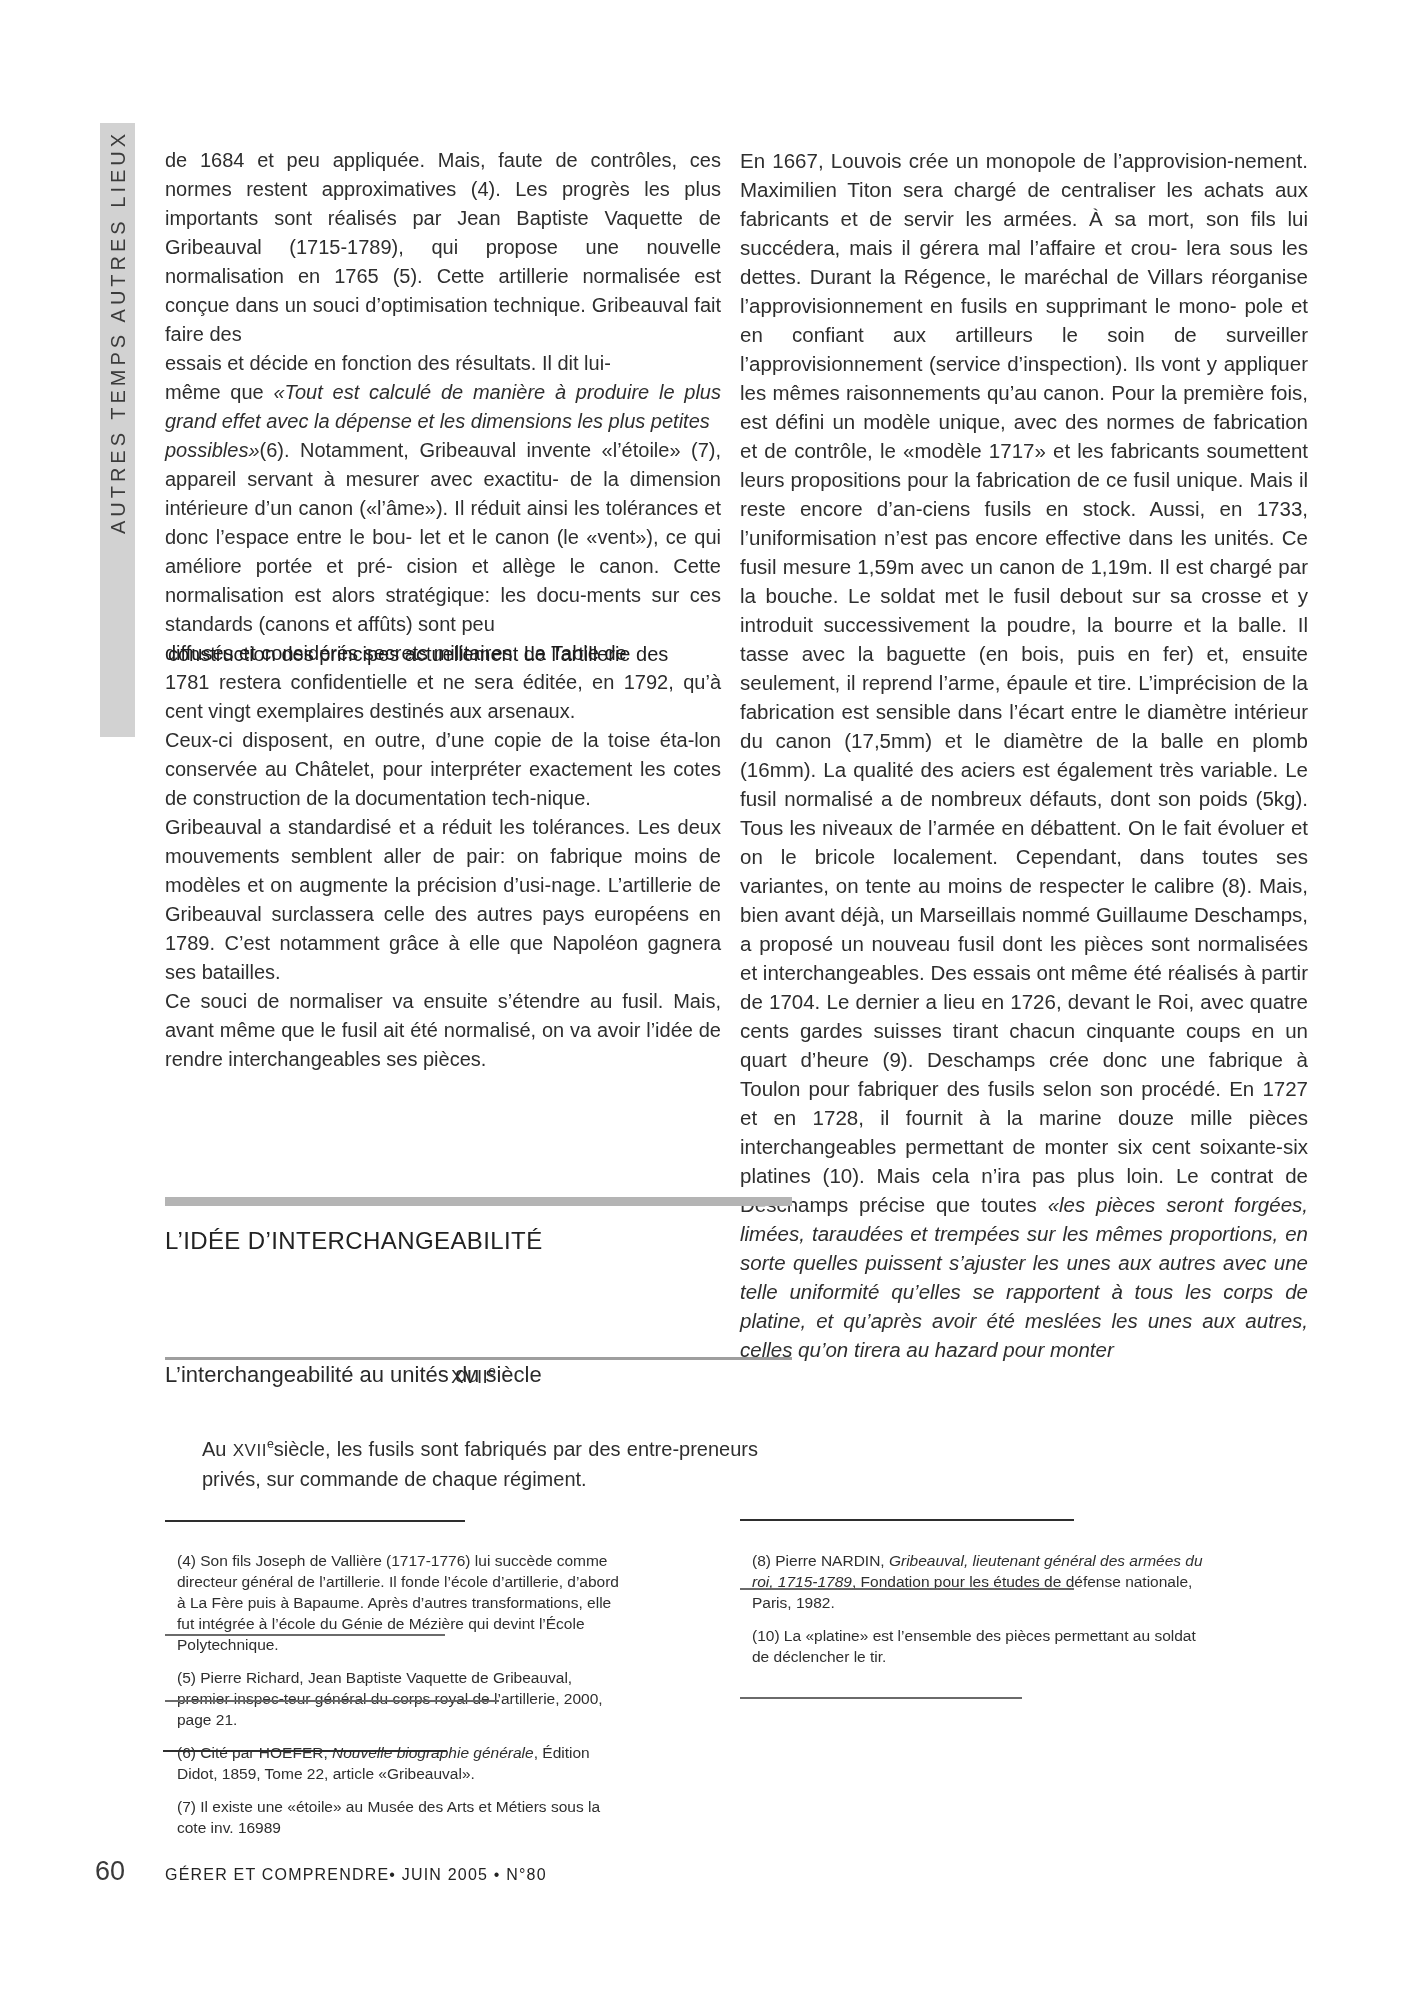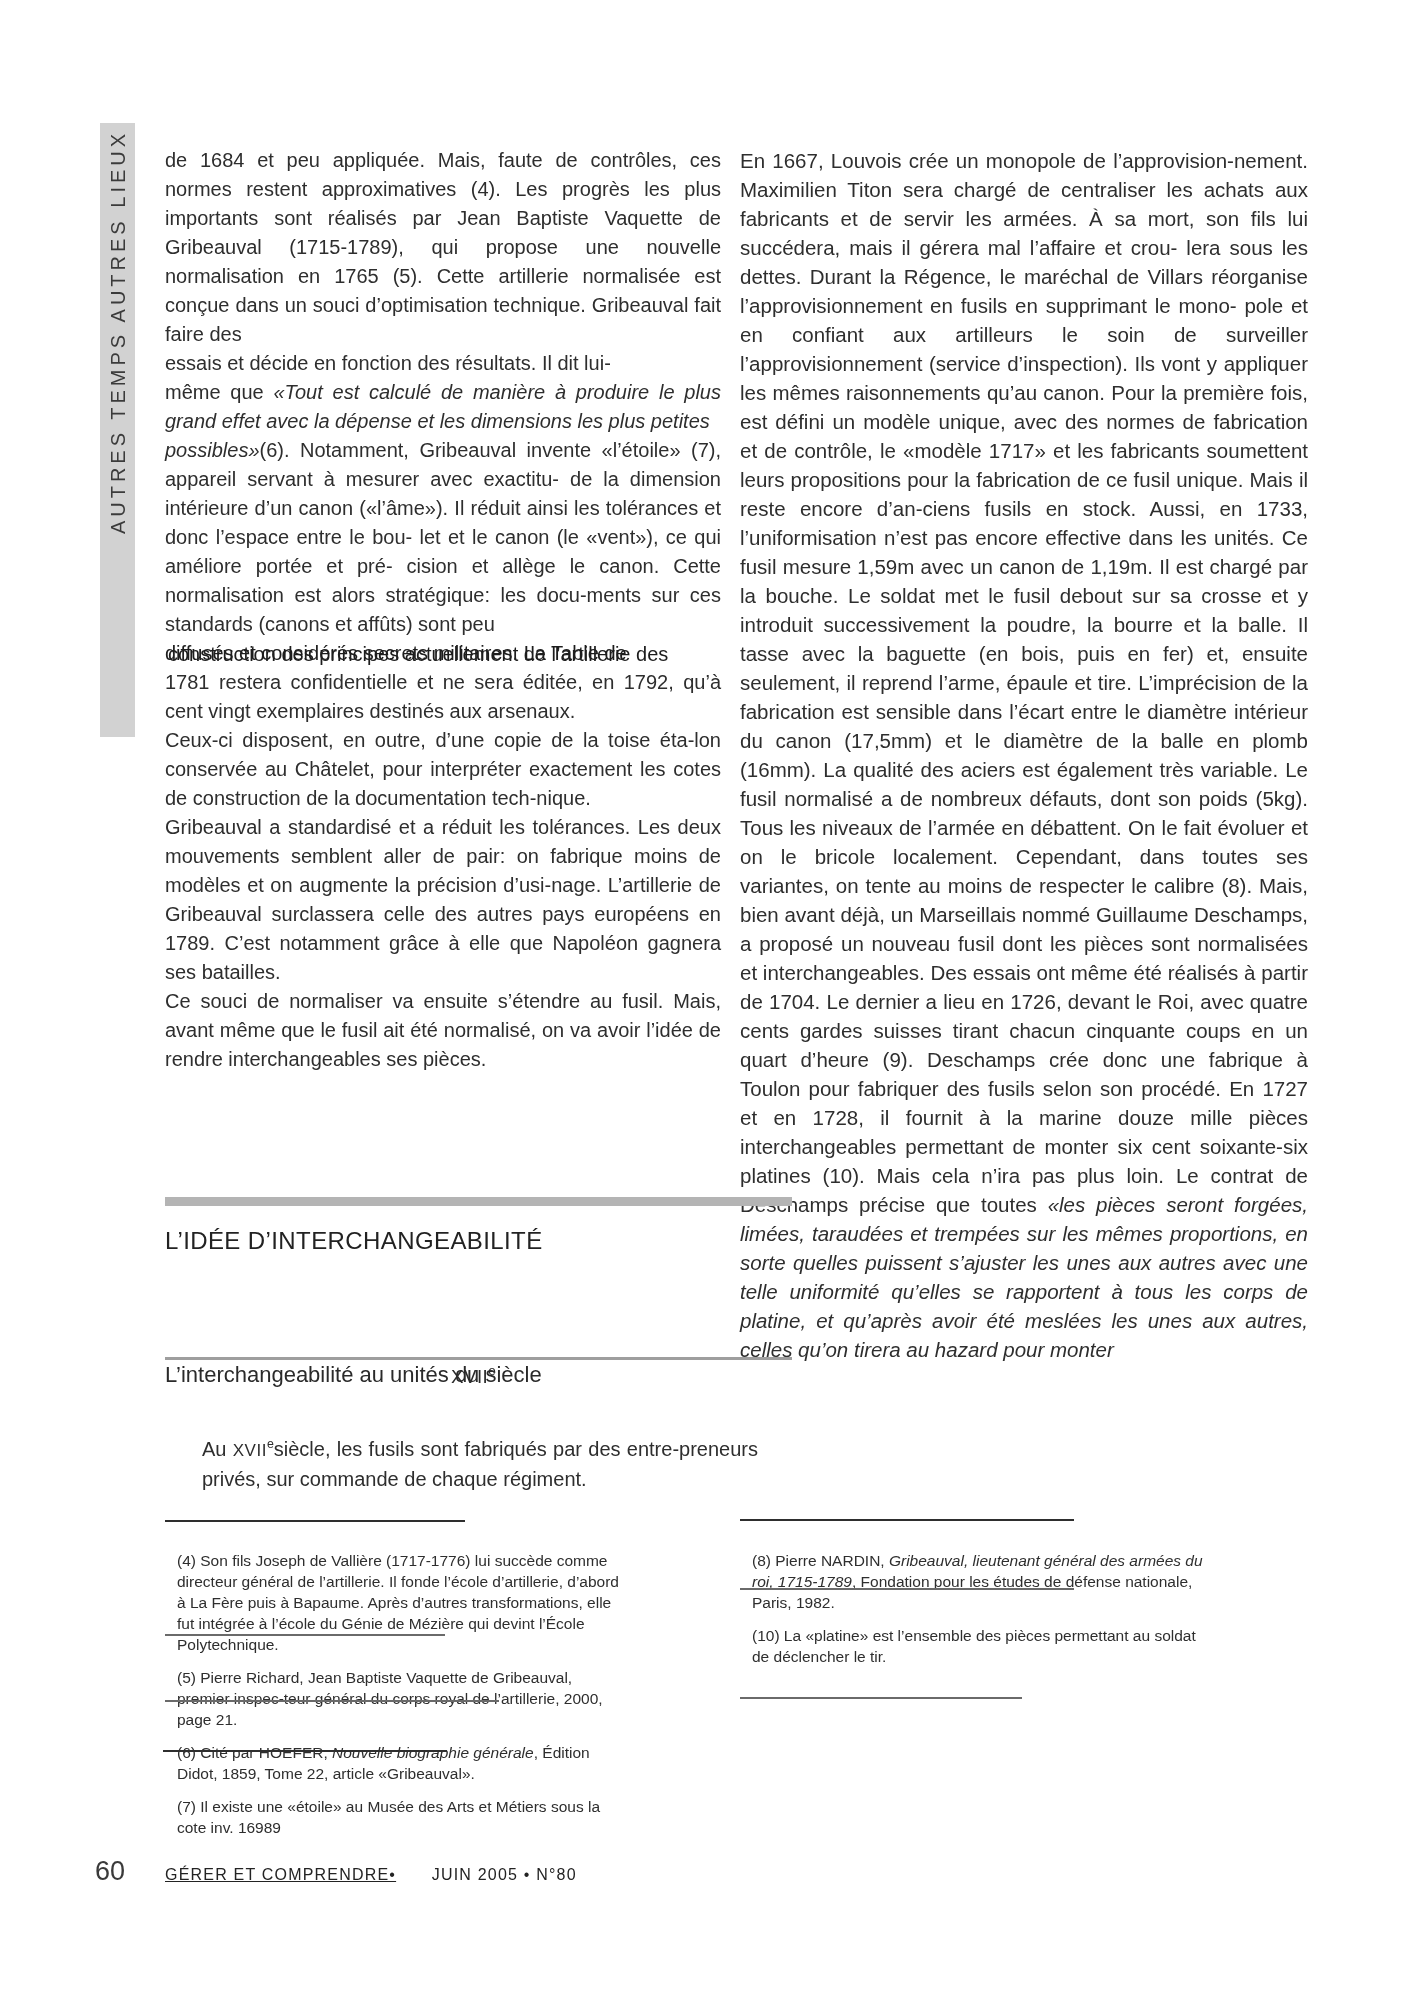--- a/index.html
+++ b/index.html
@@ -55,21 +55,21 @@
   .rule-fn-right{left:740px;top:1519px;width:334px;height:2px;}
   .strike{position:absolute;background:#6a6a6a;height:1.5px;}
   .strike-5{left:165px;top:1634px;width:280px;}
   .strike-6{left:165px;top:1700px;width:334px;}
   .strike-9{left:740px;top:1588px;width:334px;}
   .strike-10{left:740px;top:1697px;width:282px;}
   
   .page-number{position:absolute;left:95px;top:1856px;font-size:27px;color:#3a3a3a;}
   .journal-line{position:absolute;left:165px;top:1866px;font-size:16px;letter-spacing:1.2px;color:#232323;white-space:nowrap;}
   .journal-line span{display:inline-block;}
-  .j-gap-1{margin-right:30px;text-decoration:underline;}
+  .j-gap-1{}
   .j-gap-2{}
 </style>
 </head>
 <body>
 
 <div class="page">
 
   <div class="strip">
     <span class="strip-label">AUTRES TEMPS AUTRES LIEUX</span>
   </div>

